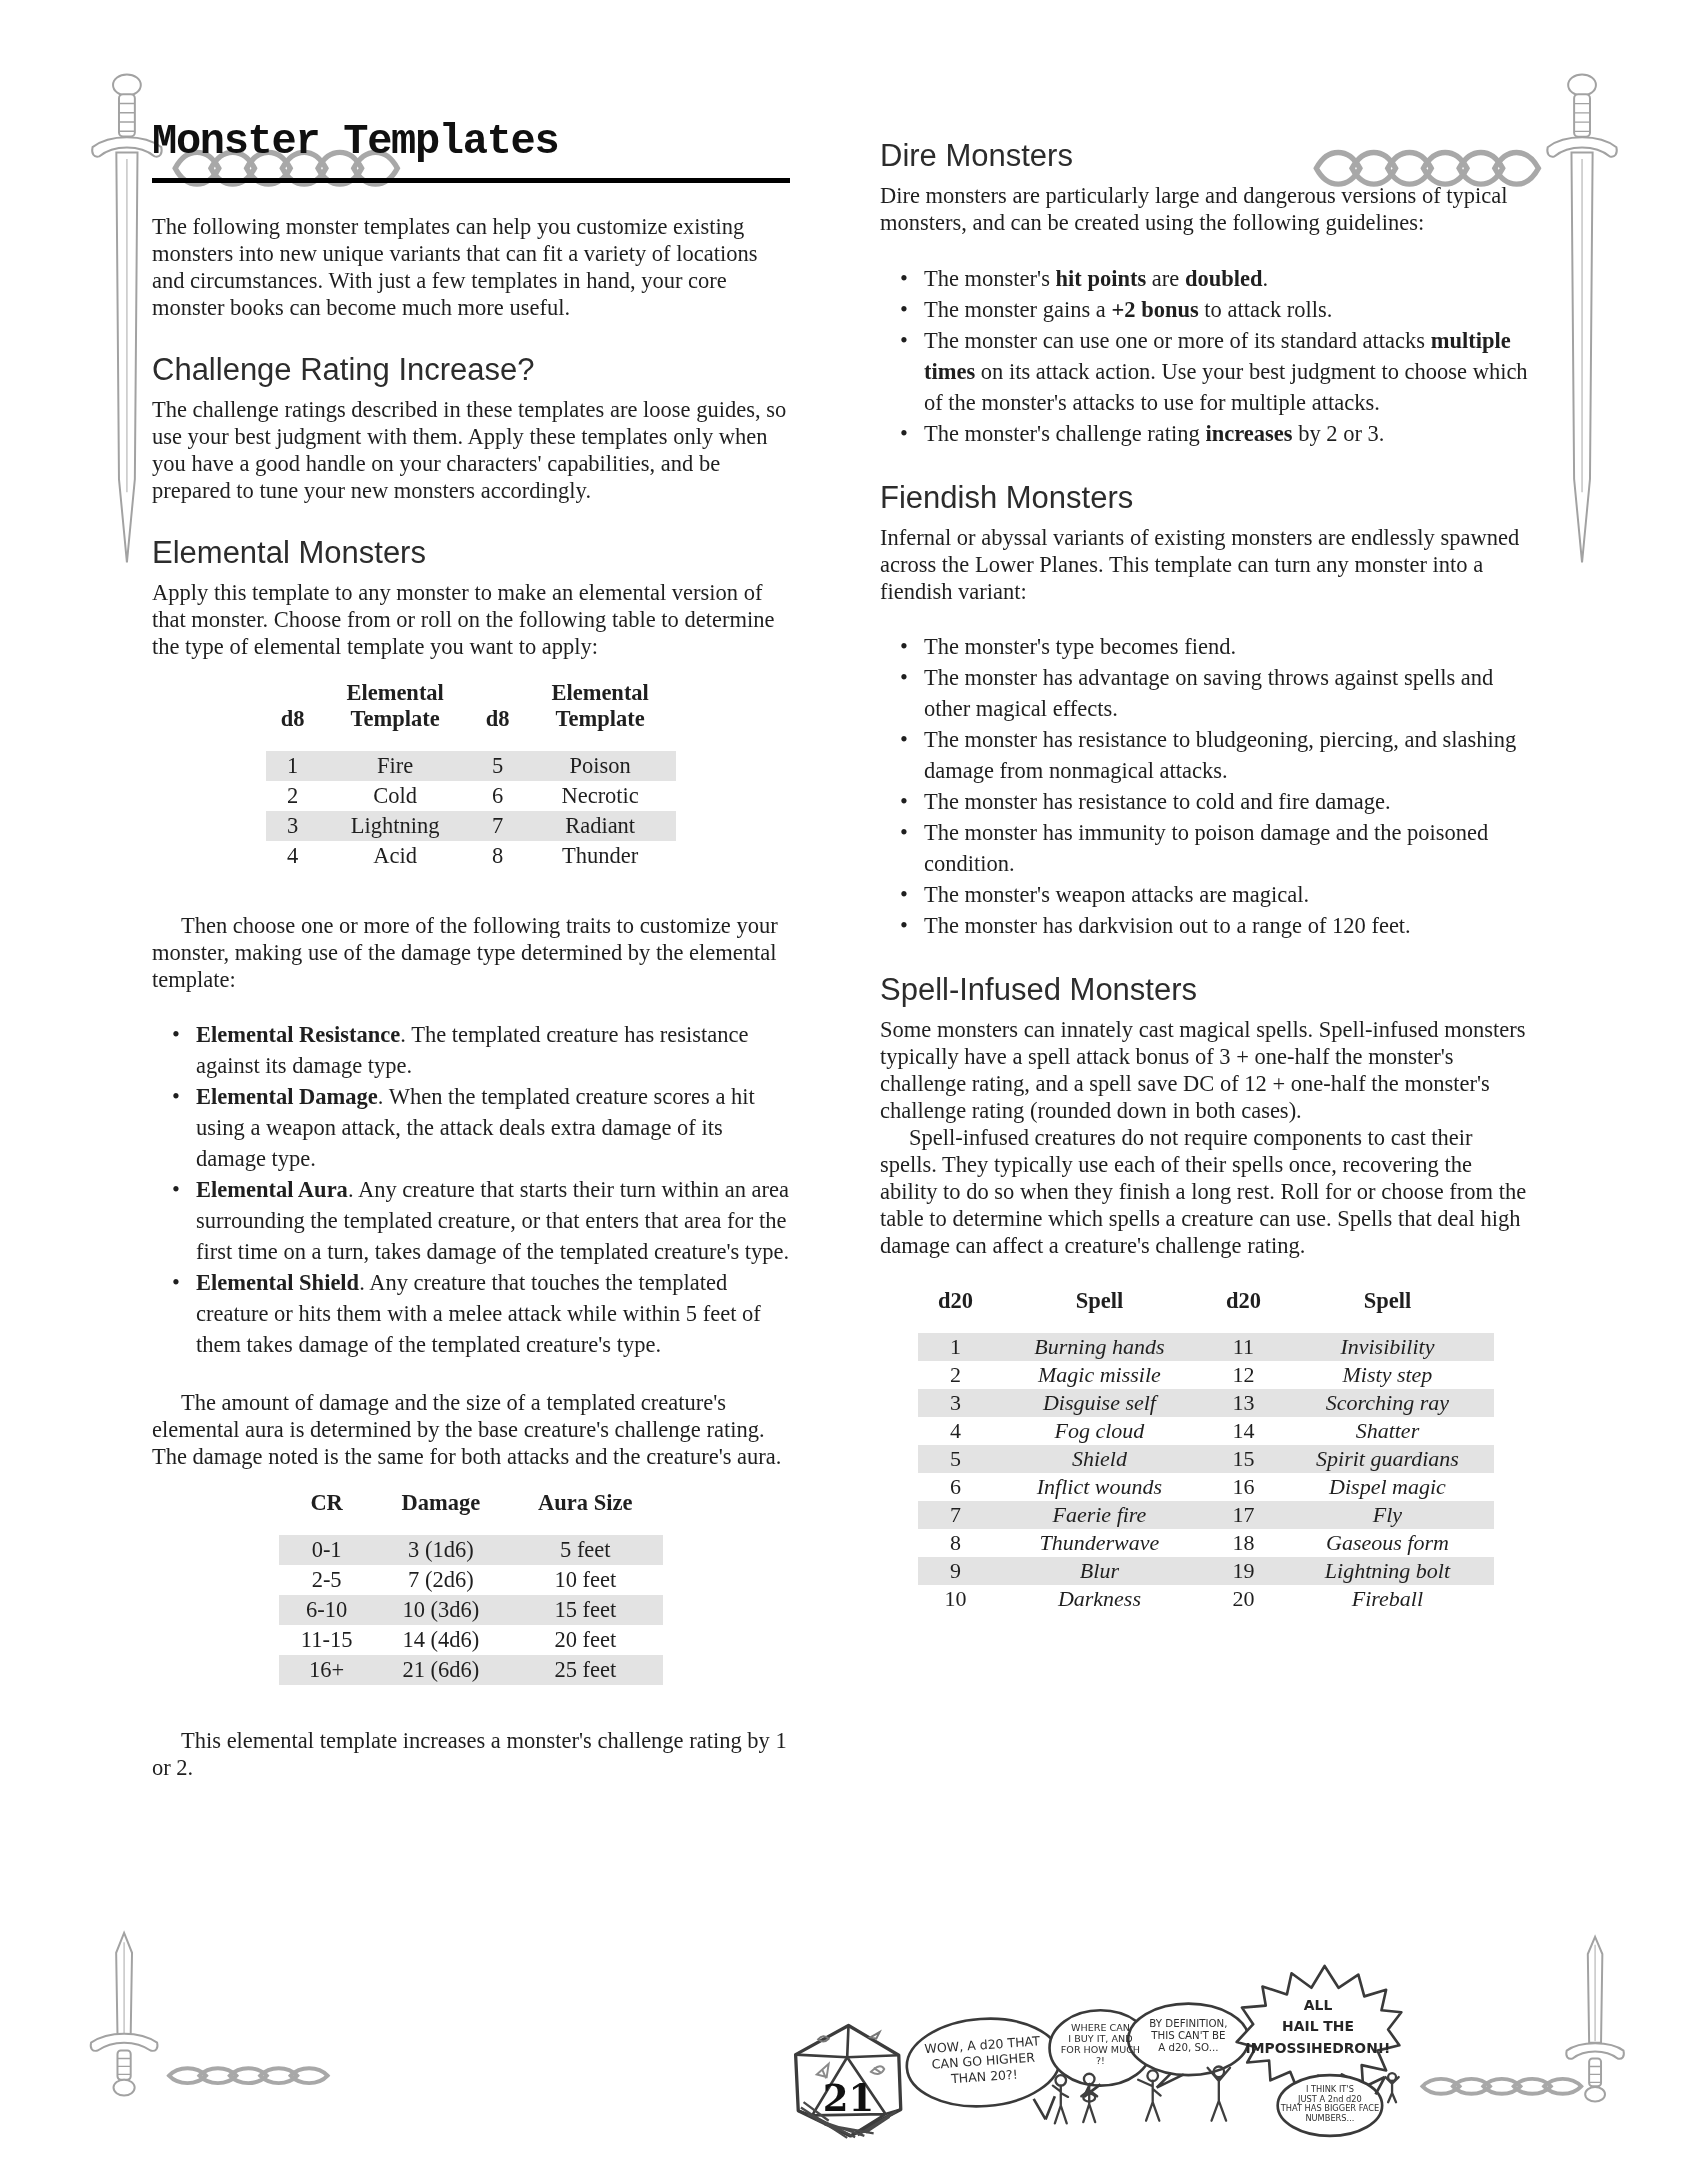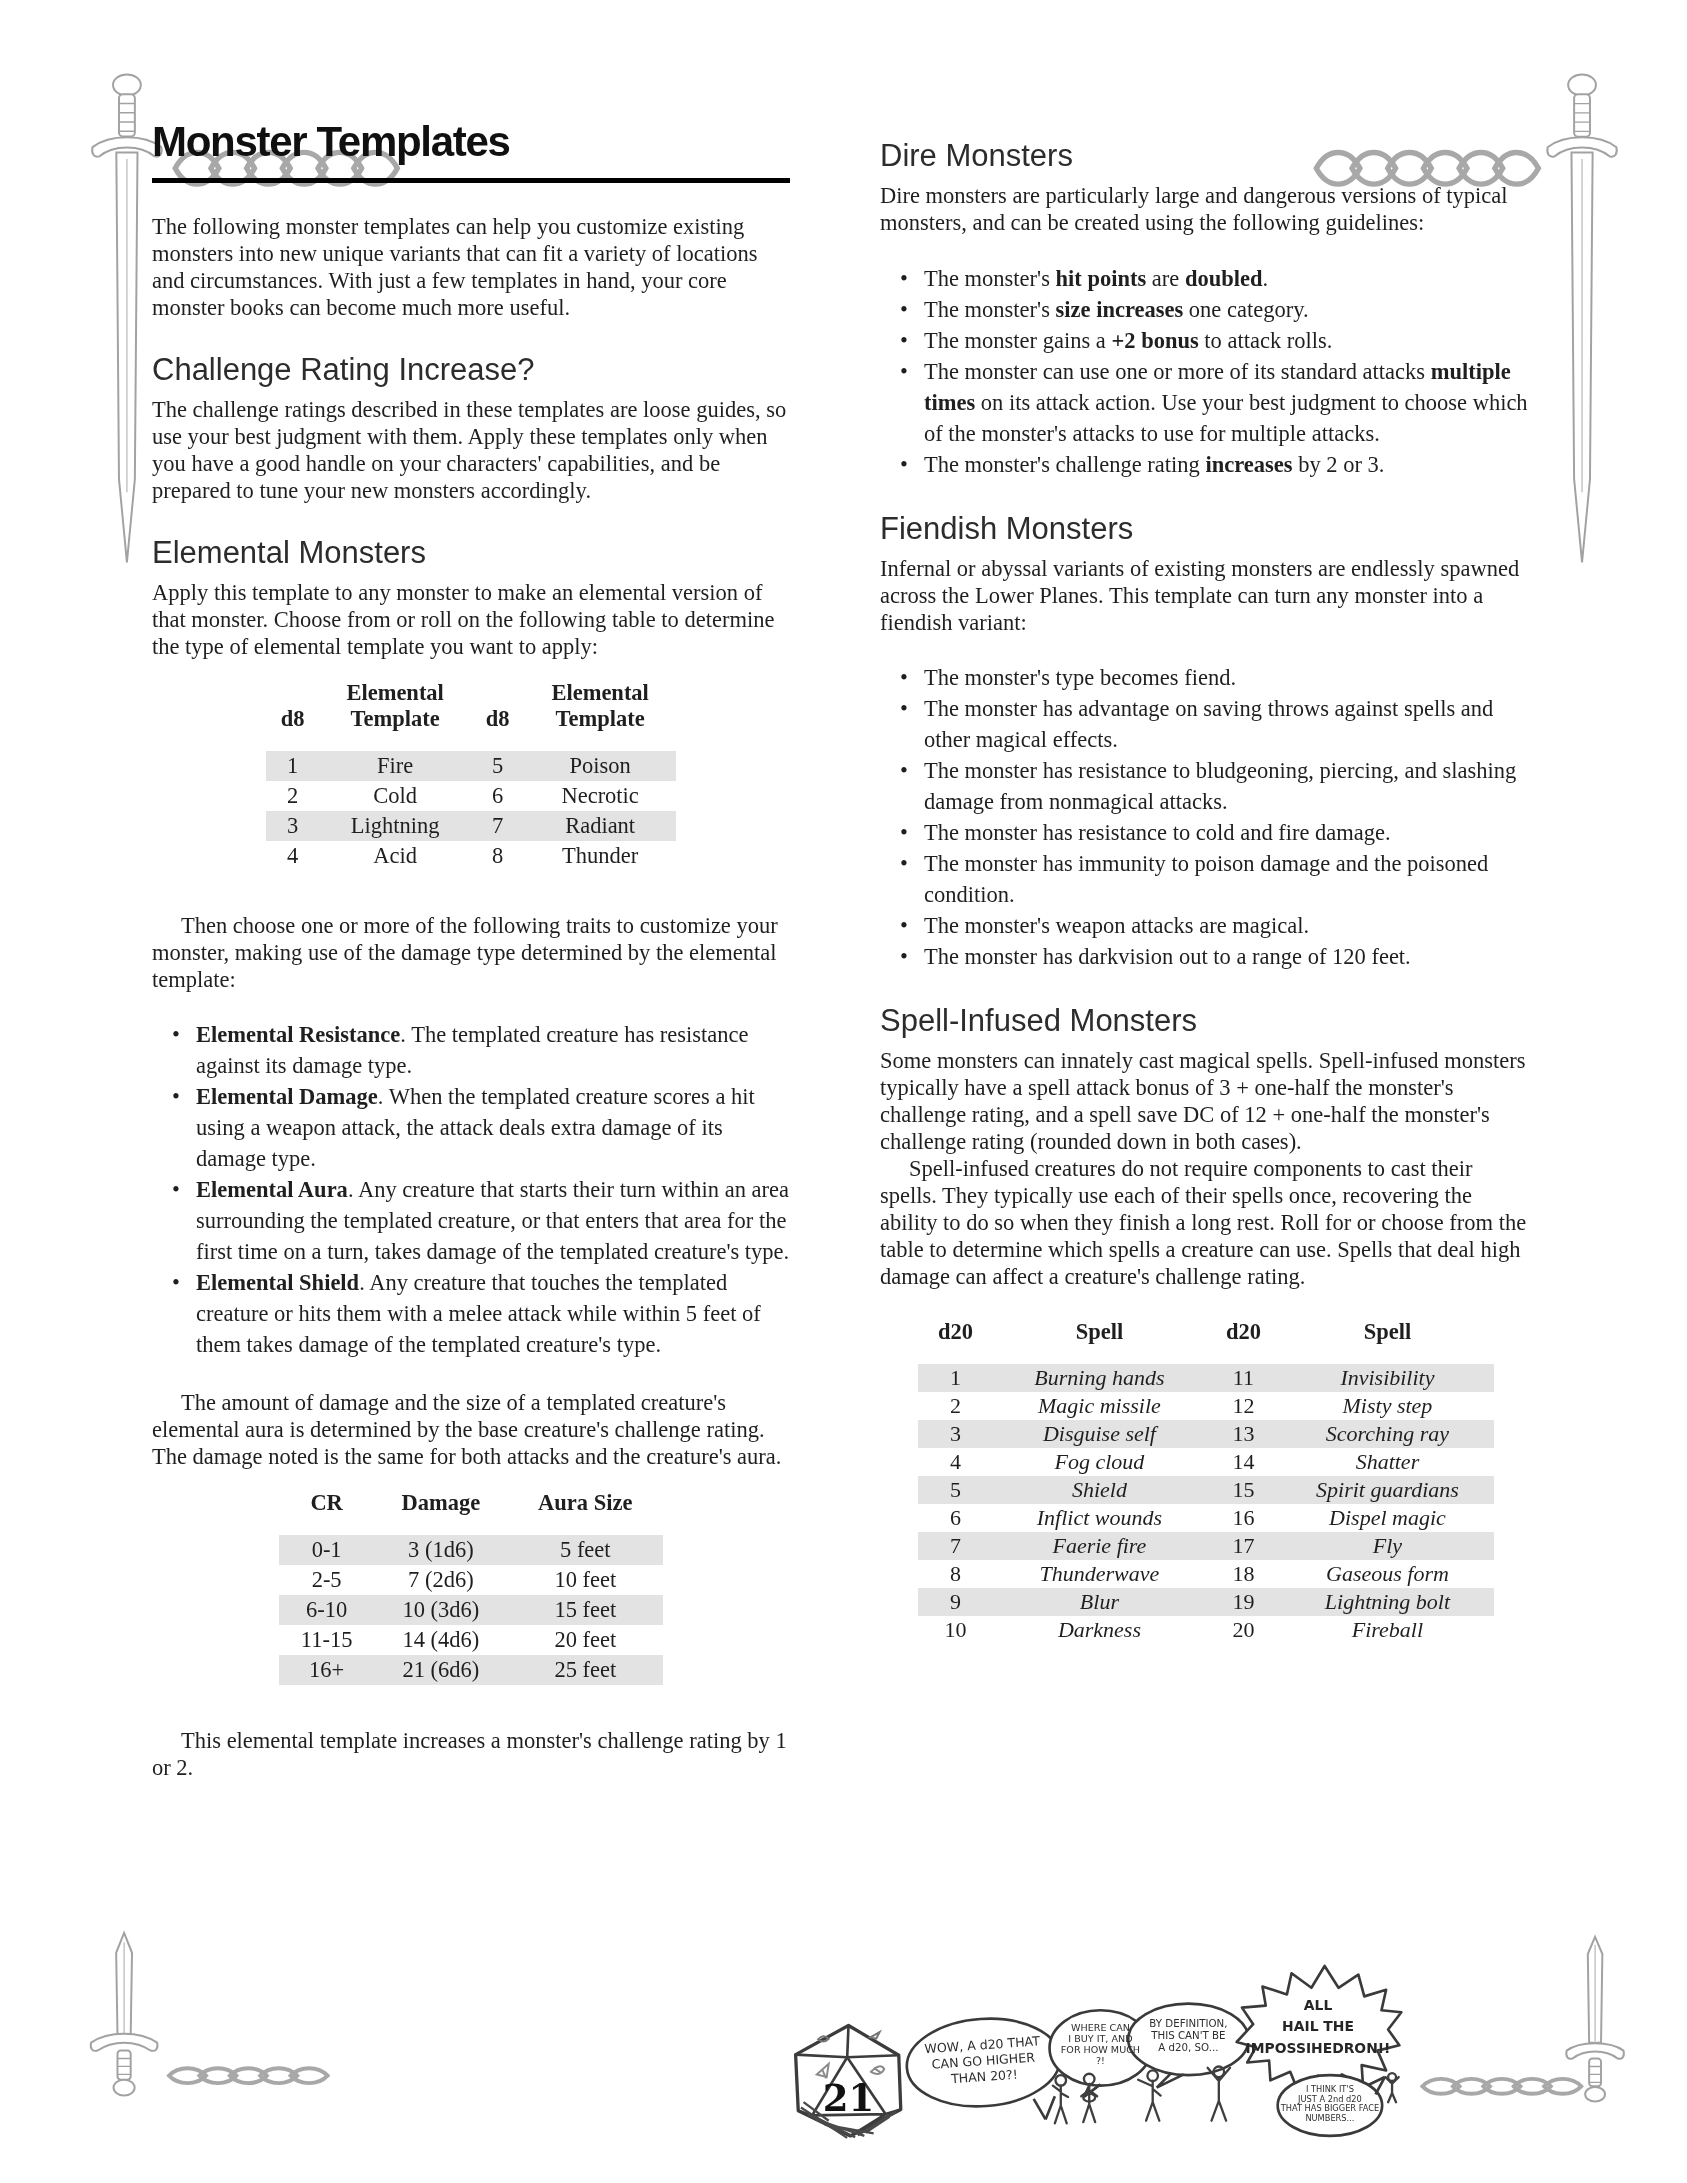--- a/index.html
+++ b/index.html
@@ -6,21 +6,21 @@
   body{
     position:relative;width:1687px;height:2183px;overflow:hidden;
     background:#ffffff;color:#1f1f1f;
     font-family:"Liberation Serif",serif;
   }
   .col{position:absolute;}
   #col-left{left:152px;top:118px;width:638px;}
   #col-right{left:880px;top:137px;width:652px;}
 
   h1{
-    margin:0;font-family:Liberation Sans, sans-serif;font-weight:bold;
+    margin:0;font-family:Liberation Mono, monospace;font-weight:bold;
     font-size:42px;letter-spacing:-1.3px;color:#101010;
   }
   .rule{height:4.6px;background:#000;margin:12px 0 30px;}
   h2{
     margin:30px 0 8px;font-family:"Liberation Sans",sans-serif;font-weight:400;
     font-size:31px;line-height:37px;color:#2c2c2c;letter-spacing:0px;
   }
   h2.first{margin-top:0;}
   p{margin:0;font-size:22.5px;line-height:27px;color:#1f1f1f;}
   .indent{text-indent:29px;}
@@ -213,21 +213,20 @@
     </table>
 
   <p class="indent tail">This elemental template increases a monster's challenge rating by 1 or 2.</p>
 </div>
 
 <div class="col" id="col-right">
   <h2 class="first">Dire Monsters</h2>
   <p>Dire monsters are particularly large and dangerous versions of typical monsters, and can be created using the following guidelines:</p>
   <ul class="bullets">
       <li><span>The monster's </span><b>hit points</b><span> are </span><b>doubled</b><span>.</span></li>
-      <li><span>The monster's </span><b>size increases</b><span> one category.</span></li>
       <li><span>The monster gains a </span><b>+2 bonus</b><span> to attack rolls.</span></li>
       <li><span>The monster can use one or more of its standard attacks </span><b>multiple times</b><span> on its attack action. Use your best judgment to choose which of the monster's attacks to use for multiple attacks.</span></li>
       <li><span>The monster's challenge rating </span><b>increases</b><span> by 2 or 3.</span></li>
     </ul>
 
   <h2>Fiendish Monsters</h2>
   <p>Infernal or abyssal variants of existing monsters are endlessly spawned across the Lower Planes. This template can turn any monster into a fiendish variant:</p>
   <ul class="bullets">
       <li><span>The monster's type becomes fiend.</span></li>
       <li><span>The monster has advantage on saving throws against spells and other magical effects.</span></li>

